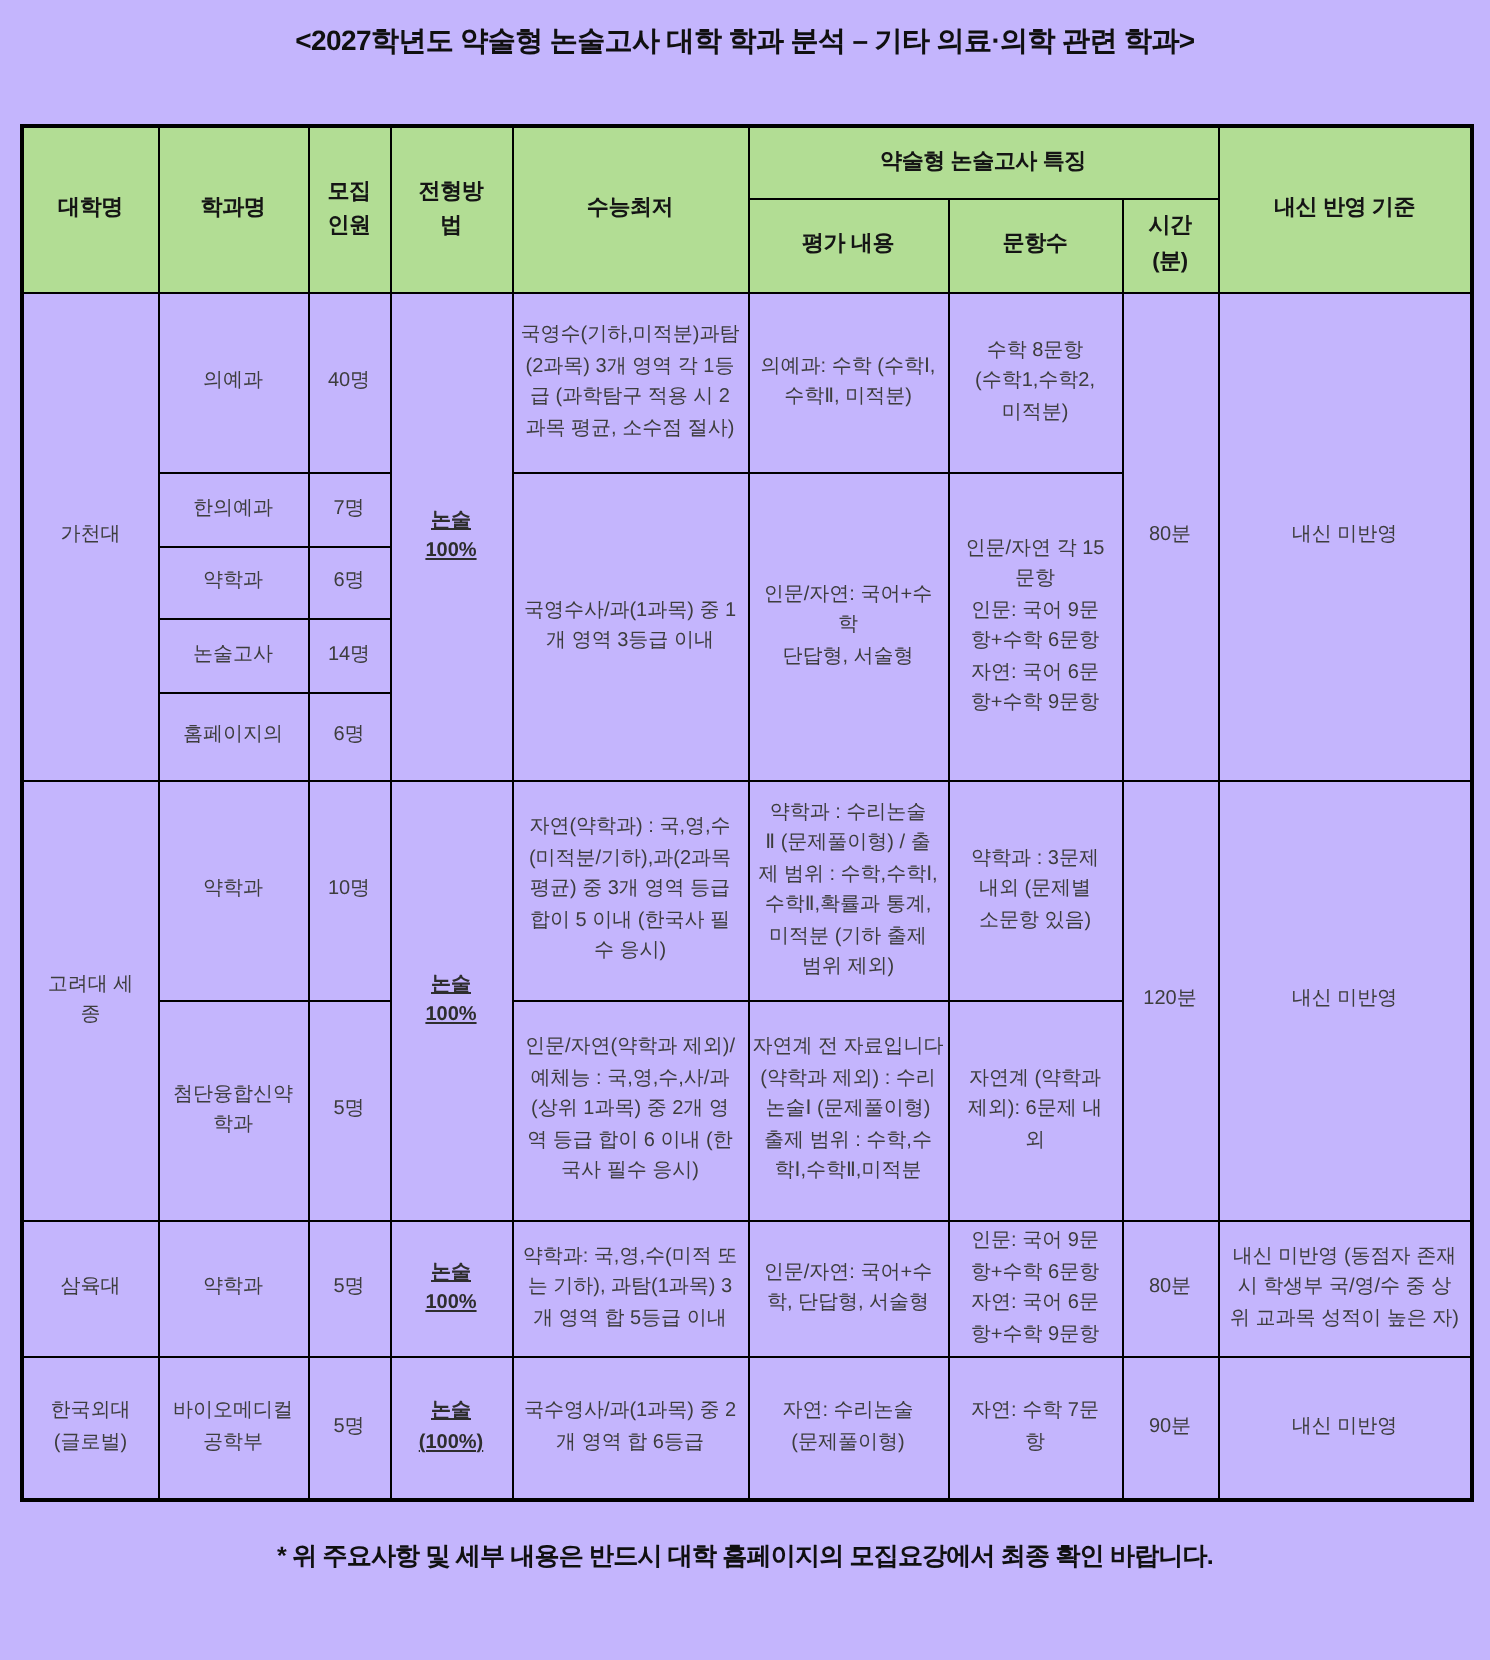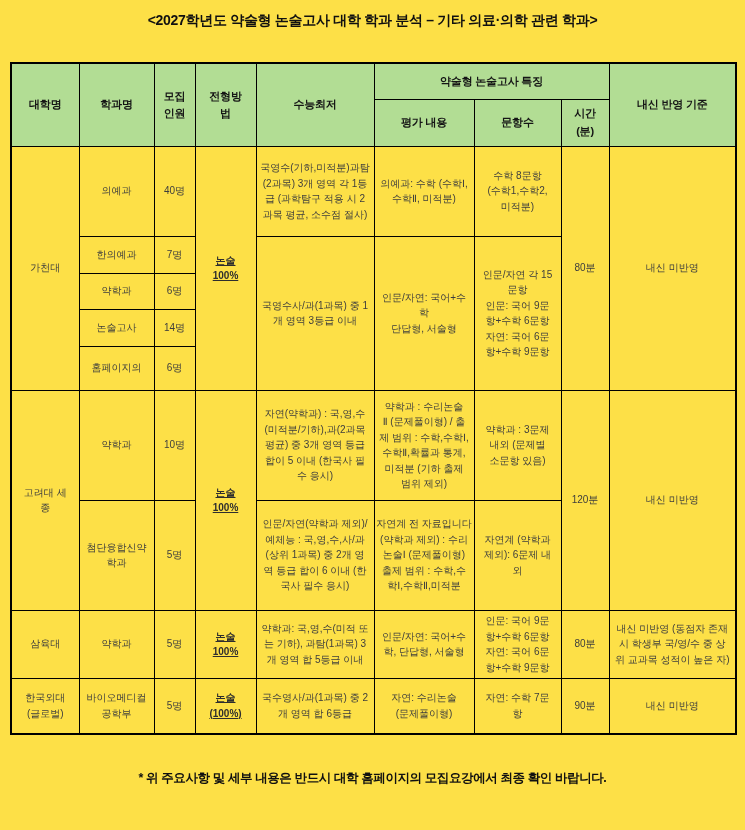--- a/index.html
+++ b/index.html
@@ -1,17 +1,17 @@
 <!DOCTYPE html>
 <html><head>
 <meta charset="utf-8">
 <style>
   html,body{margin:0;padding:0;background:#ffffff;}
   body{width:745px;height:830px;font-family:"Liberation Sans", sans-serif;}
-  .page{position:relative;width:745px;height:830px;overflow:hidden;background:#fde047;}
+  .page{position:relative;width:745px;height:830px;overflow:hidden;background:#c4b5fd;}
   .title{
     position:absolute;top:12px;left:0;width:100%;
     text-align:center;font-size:14px;font-weight:bold;color:#101010;
     letter-spacing:-0.3px;
   }
   table.tbl{
     position:absolute;left:10px;top:62px;
     border-collapse:collapse;table-layout:fixed;
     border:2px solid #000;
   }
@@ -176,21 +176,21 @@
         <td>인문: 국어 9문
 항+수학 6문항
 자연: 국어 6문
 항+수학 9문항</td>
         <td>80분</td>
         <td>내신 미반영 (동점자 존재
 시 학생부 국/영/수 중 상
 위 교과목 성적이 높은 자)</td>
       </tr>
 
-      <tr style="height:56px">
+      <tr style="height:72px">
         <td>한국외대
 (글로벌)</td>
         <td>바이오메디컬
 공학부</td>
         <td>5명</td>
         <td class="method">논술
 (100%)</td>
         <td>국수영사/과(1과목) 중 2
 개 영역 합 6등급</td>
         <td>자연: 수리논술

